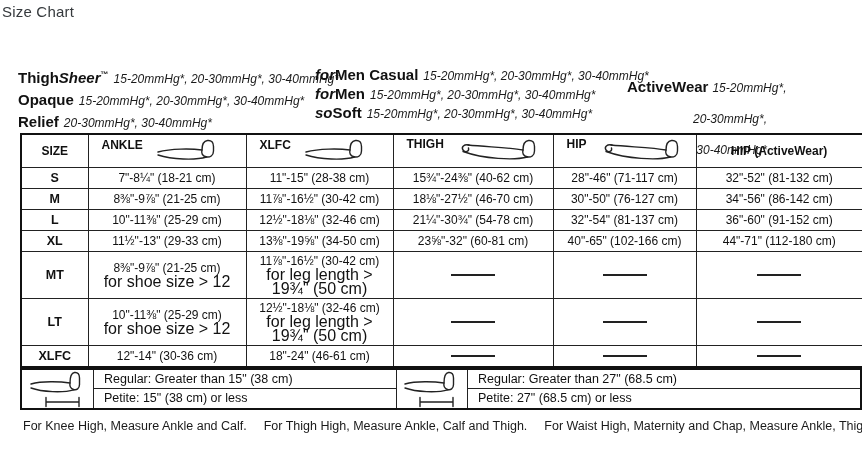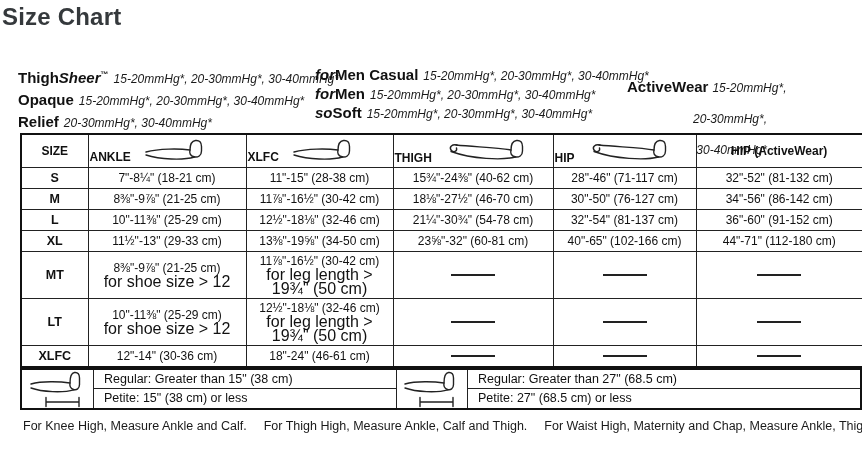--- a/index.html
+++ b/index.html
@@ -1,20 +1,20 @@
 <!DOCTYPE html>
 <html><head>
 <meta charset="utf-8">
 <style>
   * { margin:0; padding:0; box-sizing:border-box; }
   html,body { background:#fff; }
   body { font-family:"Liberation Sans", sans-serif; color:#111; }
   .page { position:relative; width:862px; height:455px; background:#fff; overflow:hidden; }
 
-  .page-title { position:absolute; top:3px; left:2px; font-size:24px; font-weight:bold;
+  .page-title { position:absolute; top:3px; left:2px; font-size:15px; font-weight:normal;
                 color:#35393c; letter-spacing:.2px; }
 
   
   .legend { position:absolute; top:66px; left:10px; width:842px; display:flex; }
   .legend-col { display:flex; flex-direction:column; }
   .legend-col.c1 { width:305px; padding-left:8px; }
   .legend-col.c2 { width:312px; }
   .legend-col.c3 { width:140px; text-align:right; }
   .legend-row { line-height:18px; white-space:nowrap; }
   .brand { font-size:15px; font-weight:bold; }
@@ -29,22 +29,22 @@
 
   table.size-table { border-collapse:collapse; table-layout:fixed; width:842px;
                      border:2px solid #111; font-size:12px; }
   .size-table th, .size-table td { border:1px solid #222; text-align:center;
                      vertical-align:middle; padding:2px 1px; line-height:14px; }
   .size-table thead tr { height:30px; }
   .size-table th { font-weight:bold; font-size:12px; }
   .size-table tbody tr { height:21px; }
   .size-table tbody tr.tall { height:35px; }
   .size-cell { font-weight:bold; font-size:12.5px; }
-  .hcell { display:flex; align-items:flex-end; justify-content:flex-start;
-           padding-left:0; gap:14px; }
+  .hcell { display:flex; align-items:flex-start; justify-content:flex-start;
+           padding-left:12px; gap:14px; }
   .hcell .lbl { white-space:nowrap; }
   .hicon svg { display:block; }
   .dash { width:44px; height:2px; background:#222; margin:0 auto; }
   .note { font-size:16px; }
 
   
   .length-guide { display:flex; border:2px solid #111; height:42px; margin-top:0;
                   background:#fff; }
   .lg-icon-cell { width:71px; display:flex; align-items:center; justify-content:center; }
   .lg-text { border-left:1.5px solid #222; flex:0 0 303px; display:flex;

